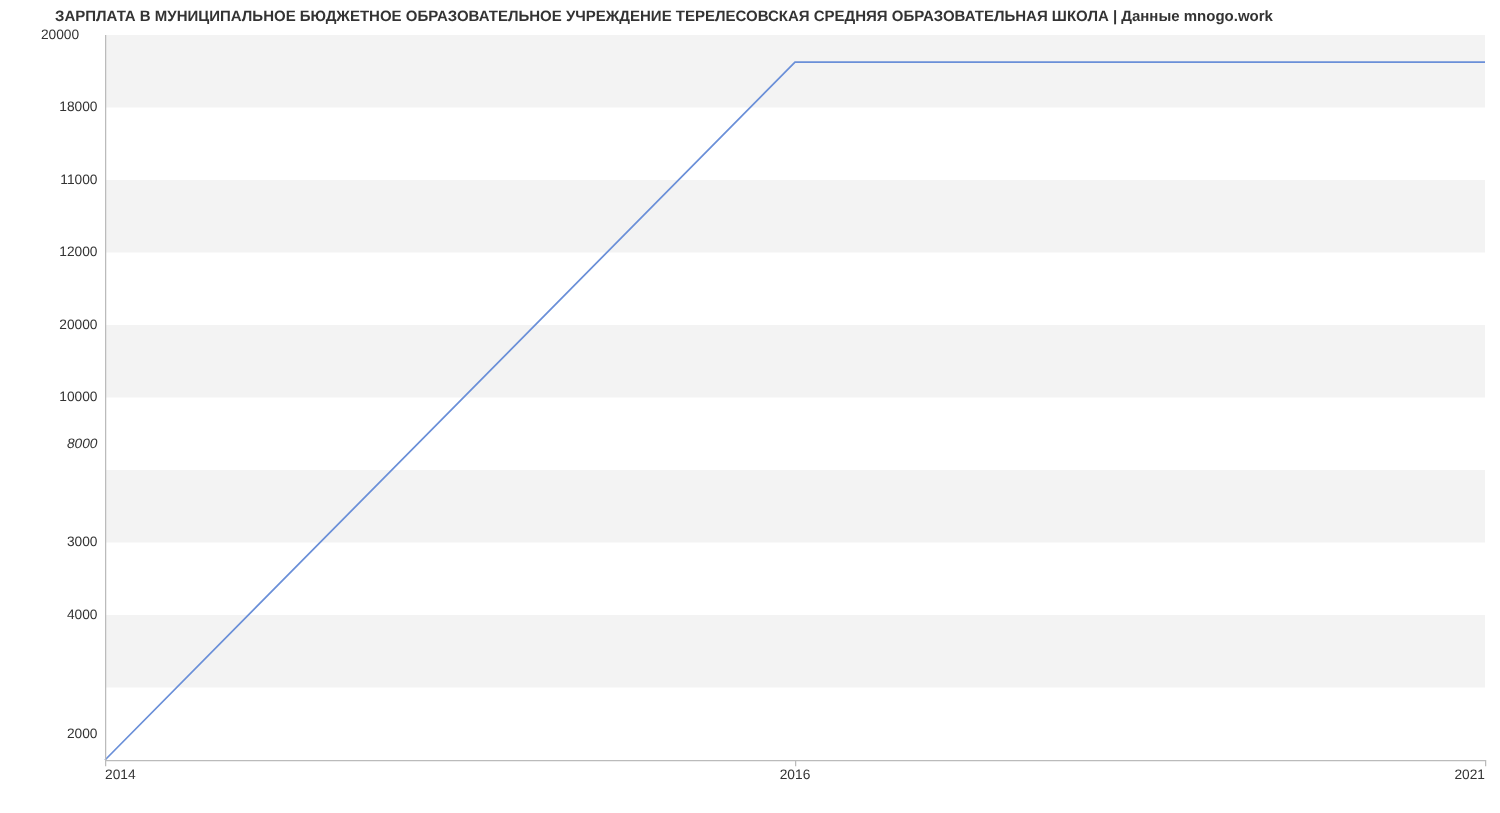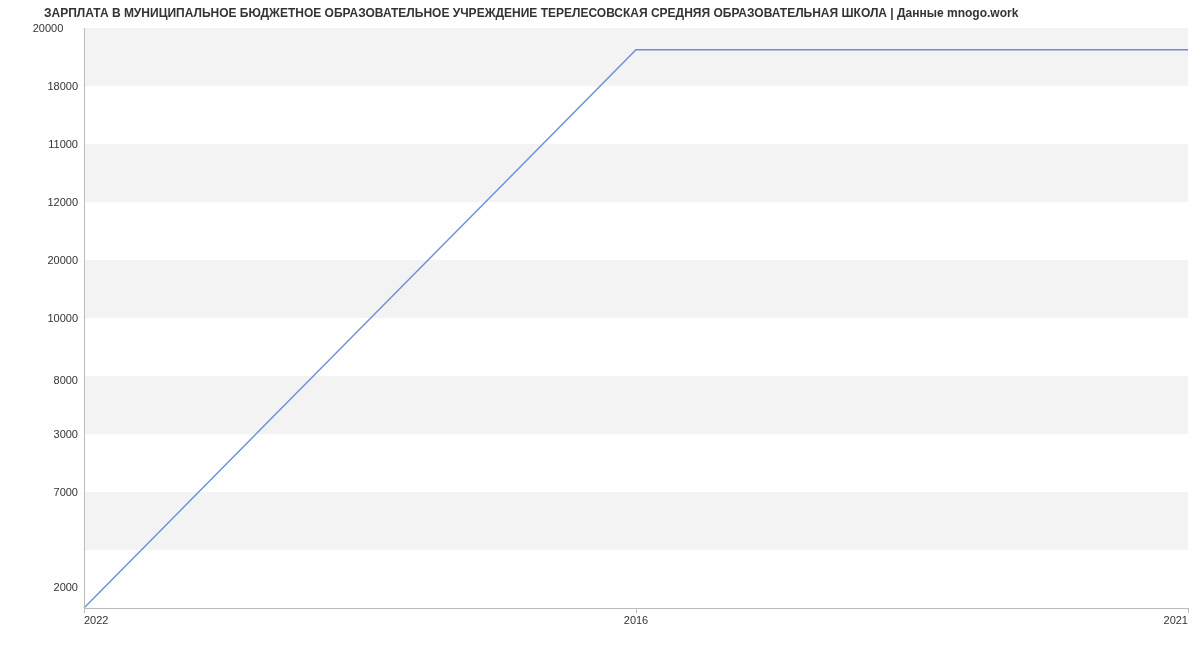--- a/index.html
+++ b/index.html
@@ -107,30 +107,30 @@
   <svg class="line-svg">
     <polyline id="poly" class="data-line" points="0,580 552,21.75 1104,21.75"></polyline>
   </svg>
 </div>
 
 <div class="axis-line-y"></div>
 <div class="axis-line-x"></div>
 
 <div id="yticks">
     <div class="y-tick" style="top: 550px; margin-top: 37px;">2000</div>
-    <div class="y-tick" style="top: 492px;">7000</div>
+    <div class="y-tick" style="top: 492px;">4000</div>
     <div class="y-tick" style="top: 434px;">3000</div>
-    <div class="y-tick" style="top: 380px;">8000</div>
+    <div class="y-tick" style="top: 355px; font-style: italic;">8000</div>
     <div class="y-tick" style="top: 318px;">10000</div>
     <div class="y-tick" style="top: 260px;">20000</div>
     <div class="y-tick" style="top: 202px;">12000</div>
     <div class="y-tick" style="top: 144px;">11000</div>
     <div class="y-tick" style="top: 86px;">18000</div>
     <div class="y-tick" style="top: 28px; text-align: center;">20000</div>
   </div>
 <div id="xticks">
     <div class="x-tick-mark" style="left: 84px;"></div>
-    <div class="x-tick" style="transform: translateX(0px); left: 84px;">2022</div>
+    <div class="x-tick" style="transform: translateX(0px); left: 84px;">2014</div>
     <div class="x-tick-mark" style="left: 636px;"></div>
     <div class="x-tick" style="left: 636px;">2016</div>
     <div class="x-tick-mark" style="left: 1188px;"></div>
     <div class="x-tick" style="transform: translateX(-100%); left: 1188px;">2021</div>
   </div>
 
 </body></html>

